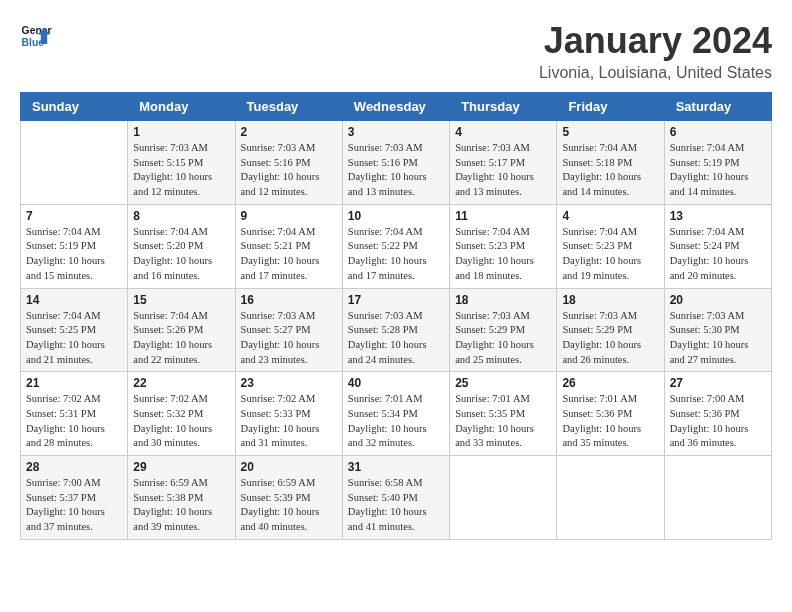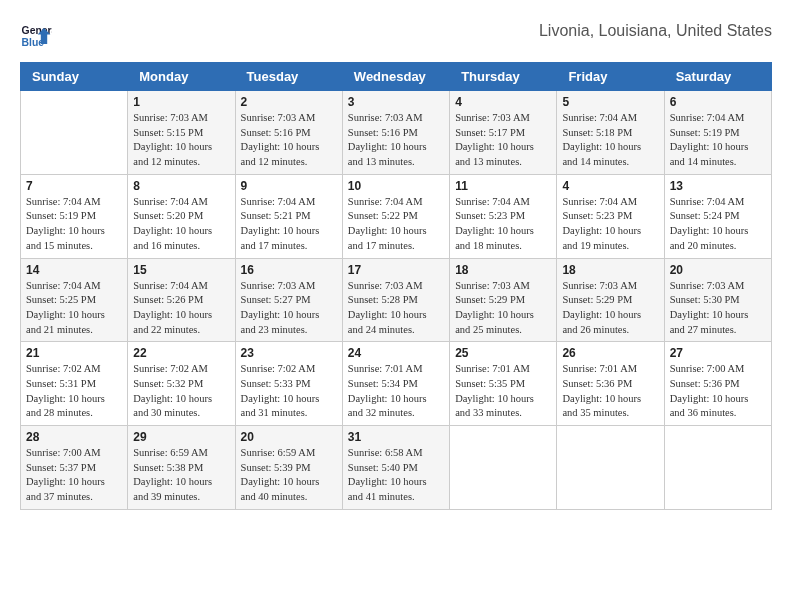--- a/index.html
+++ b/index.html
@@ -88,20 +88,21 @@
 
 <div class="header-section">
   <div class="logo">
     <svg class="logo-icon" viewBox="0 0 40 40">
       <text x="2" y="18" font-size="13" font-weight="bold" fill="#1a1a2e">General</text>
       <text x="2" y="32" font-size="13" font-weight="bold" fill="#2e6db4">Blue</text>
       <polygon points="30,10 38,18 34,18 34,30 26,30 26,18 22,18" fill="#2e6db4"></polygon>
     </svg>
   </div>
   <div class="title-section">
+    <div class="calendar-title">January 2024</div>
     <div class="calendar-subtitle">Livonia, Louisiana, United States</div>
   </div>
 </div>
 
 <table class="calendar-table">
   <thead>
     <tr>
       <th>Sunday</th>
       <th>Monday</th>
       <th>Tuesday</th>
@@ -206,21 +207,21 @@
       </td>
         <td>
         <span class="day-number">22</span>
         <span class="day-detail">Sunrise: 7:02 AM<br>Sunset: 5:32 PM<br>Daylight: 10 hours and 30 minutes.</span>
       </td>
         <td>
         <span class="day-number">23</span>
         <span class="day-detail">Sunrise: 7:02 AM<br>Sunset: 5:33 PM<br>Daylight: 10 hours and 31 minutes.</span>
       </td>
         <td>
-        <span class="day-number">24</span>
+        <span class="day-number">40</span>
         <span class="day-detail">Sunrise: 7:01 AM<br>Sunset: 5:34 PM<br>Daylight: 10 hours and 32 minutes.</span>
       </td>
         <td>
         <span class="day-number">25</span>
         <span class="day-detail">Sunrise: 7:01 AM<br>Sunset: 5:35 PM<br>Daylight: 10 hours and 33 minutes.</span>
       </td>
         <td>
         <span class="day-number">26</span>
         <span class="day-detail">Sunrise: 7:01 AM<br>Sunset: 5:36 PM<br>Daylight: 10 hours and 35 minutes.</span>
       </td>

